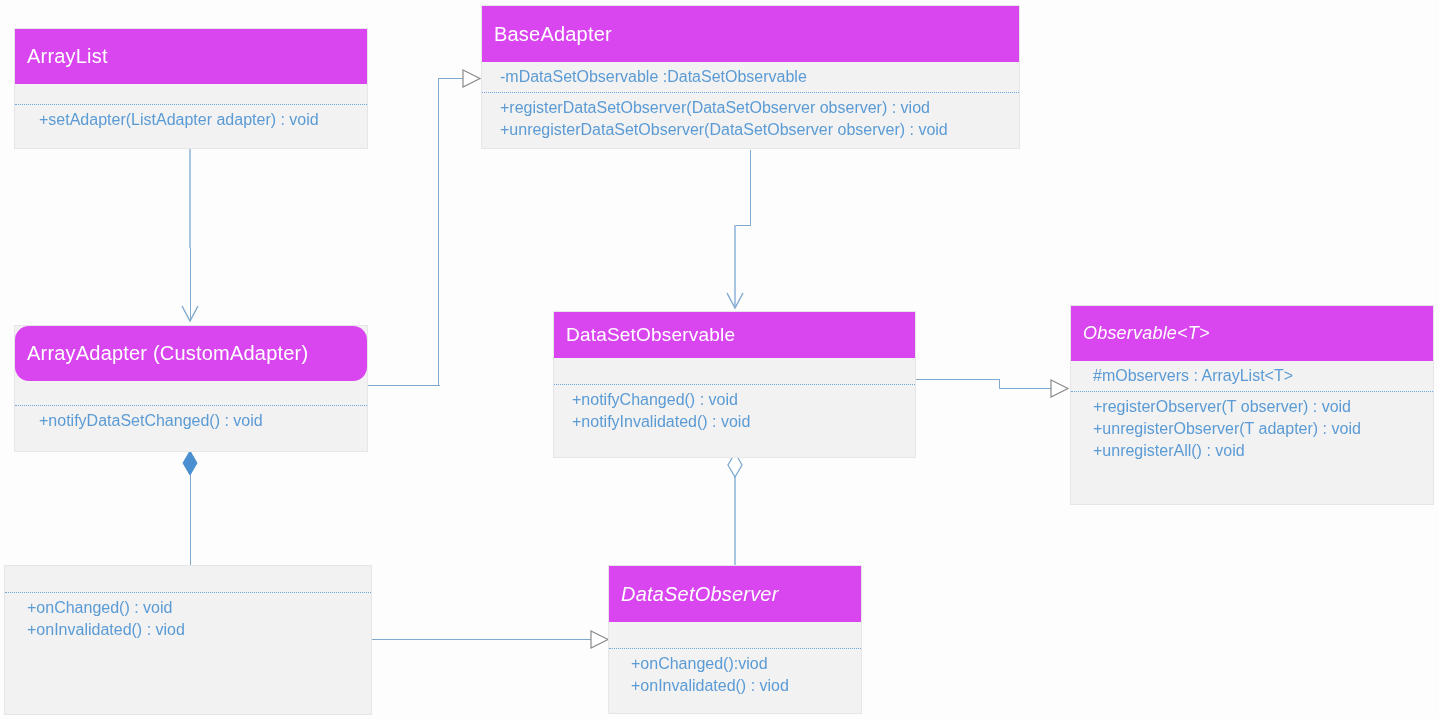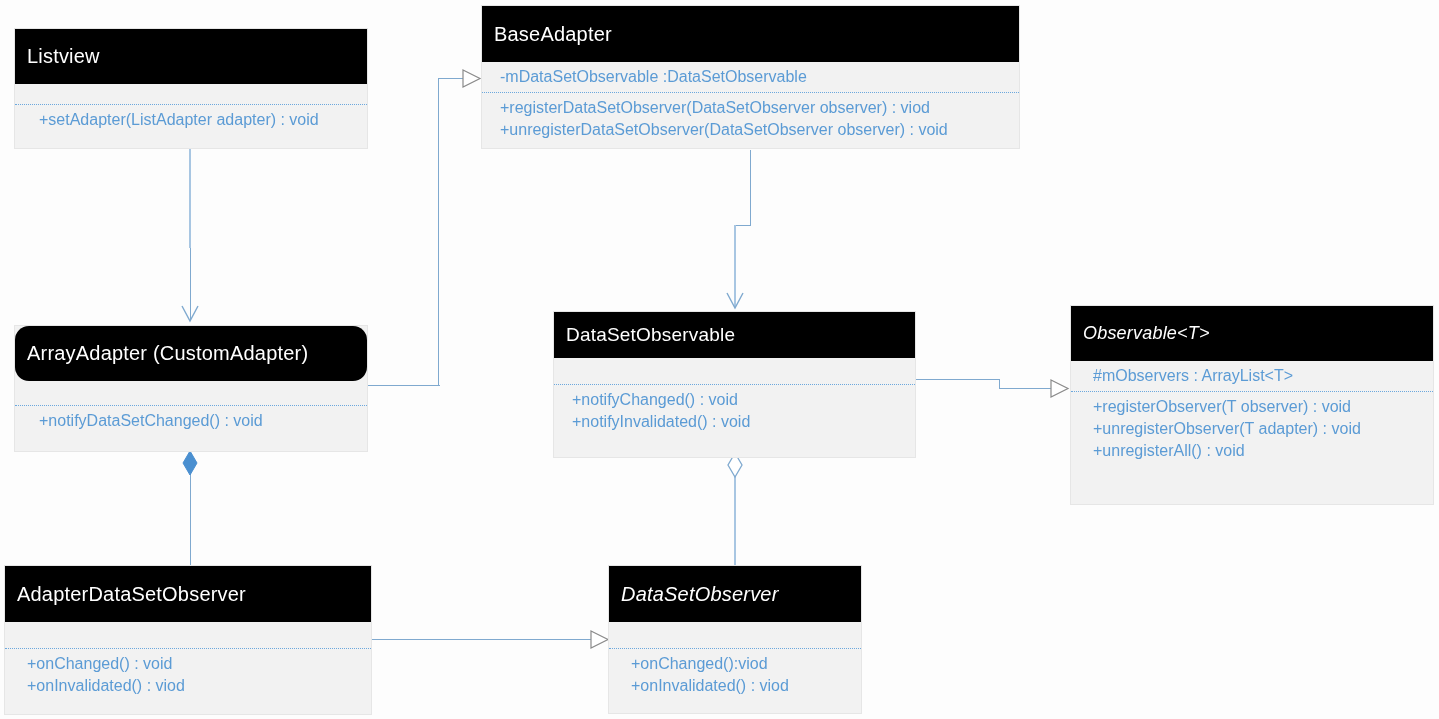--- a/index.html
+++ b/index.html
@@ -18,21 +18,21 @@
 
   
   .uml-class {
     position: absolute;
     box-sizing: border-box;
     background: #f2f2f2;
     border: 1px solid #e6e6e6;
     box-shadow: 0 0 0 0 rgba(0,0,0,0);
   }
   .uml-header {
-    background: #000000;
+    background: #d946ef;
     color: #ffffff;
     box-sizing: border-box;
     display: flex;
     align-items: center;
     padding-left: 12px;
     font-size: 20px;
     letter-spacing: 0.2px;
     white-space: nowrap;
     overflow: hidden;
   }
@@ -138,21 +138,21 @@
 
   <div class="edge h" style="left:372px; top:639px; width:220px;"></div>
   <div class="tri-right-outline" style="left:590px; top:630px;">
     <svg width="20" height="19" viewBox="0 0 20 19">
       <path d="M1,1 L18,9.5 L1,18 Z" fill="#ffffff" stroke="#8a8a8a" stroke-width="1.2"></path>
     </svg>
   </div>
 
   <div class="uml-class" style="left:14px; top:28px; width:354px; height:121px;">
     <div class="uml-header" style="height:55px;">
-      <span>Listview</span>
+      <span>ArrayList</span>
     </div>
     <div class="spacer-band"></div>
     <div class="sep-dotted"></div>
     <div class="uml-ops">
       <div class="uml-row">+setAdapter(ListAdapter adapter) : void</div>
     </div>
   </div>
 
   <div class="uml-class" style="left:481px; top:5px; width:539px; height:144px;">
     <div class="uml-header abstract" style="height:56px; font-style:normal;">
@@ -200,23 +200,20 @@
     </div>
     <div class="sep-dotted"></div>
     <div class="uml-ops" style="padding-left:22px;">
       <div class="uml-row">+registerObserver(T observer) : void</div>
       <div class="uml-row">+unregisterObserver(T adapter) : void</div>
       <div class="uml-row">+unregisterAll() : void</div>
     </div>
   </div>
 
   <div class="uml-class" style="left:4px; top:565px; width:368px; height:150px;">
-    <div class="uml-header" style="height:56px; font-size:20px;">
-      <span>AdapterDataSetObserver</span>
-    </div>
     <div class="spacer-band" style="height:26px;"></div>
     <div class="sep-dotted"></div>
     <div class="uml-ops" style="padding-left:22px;">
       <div class="uml-row">+onChanged() : void</div>
       <div class="uml-row">+onInvalidated() : viod</div>
     </div>
   </div>
 
   <div class="uml-class" style="left:608px; top:565px; width:254px; height:149px;">
     <div class="uml-header abstract" style="height:56px; font-size:20px;">

